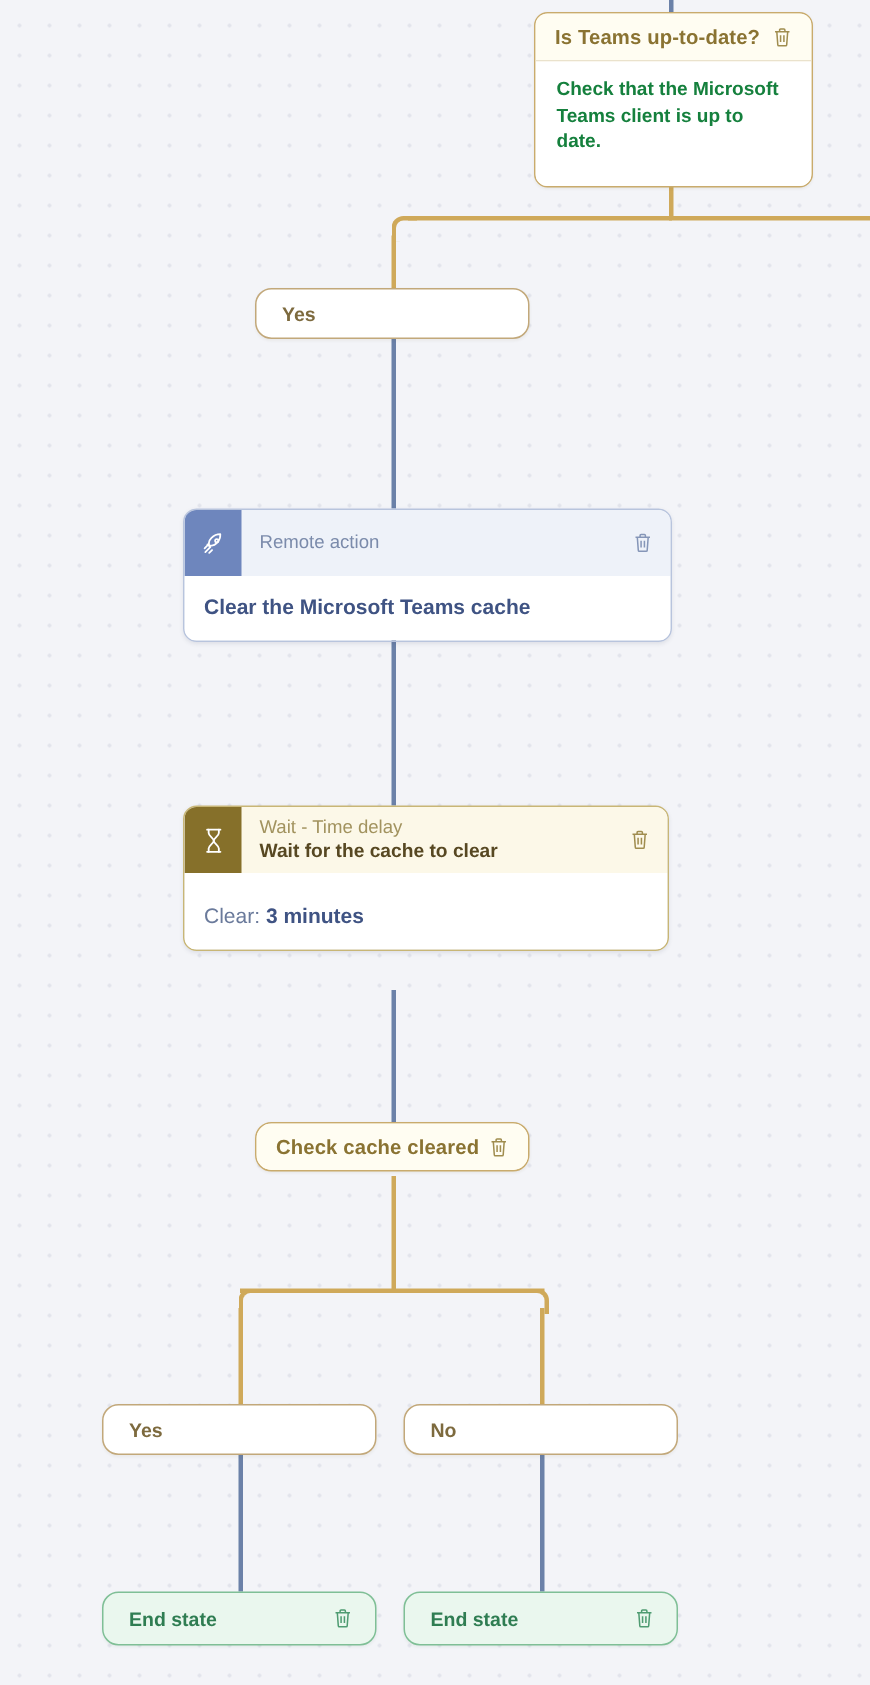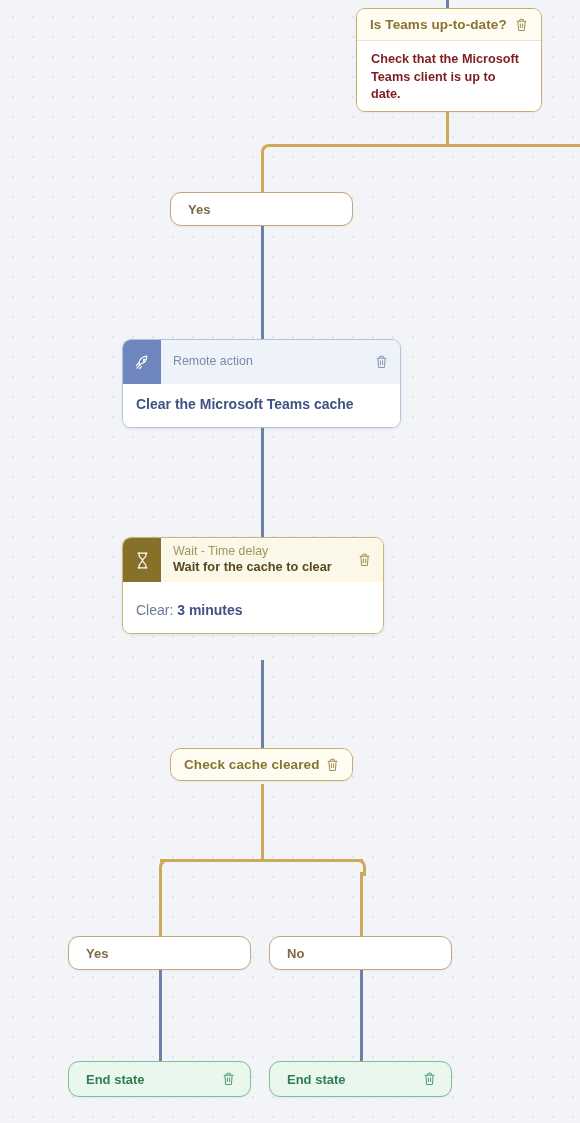--- a/index.html
+++ b/index.html
@@ -76,22 +76,22 @@
     color: #8a7332;
     font-size: 13.5px;
     font-weight: bold;
     letter-spacing: .1px;
   }
   .decision-head.with-body {
     border-bottom: 1px solid #eae2cc;
   }
   .decision-body {
     background: #ffffff;
-    padding: 10px 14px 7px 14px;
-    color: #7f1d1d;
+    padding: 10px 14px 20px 14px;
+    color: #15803d;
     font-size: 12.7px;
     font-weight: bold;
     line-height: 1.38;
   }
 
   
   .node-branch {
     background: #ffffff;
     border: 1.5px solid #c2a87a;
     border-radius: 11px;
@@ -231,21 +231,21 @@
         </svg>
       </span>
     </div>
     <div class="decision-body">Check that the Microsoft Teams client is up to date.</div>
   </div>
 
   <div class="node node-branch" style="left:170px; top:192px; width:183px; height:34px;">
     <span>Yes</span>
   </div>
 
-  <div class="node node-card theme-remote" style="left:122px; top:339px; width:279px;">
+  <div class="node node-card theme-remote" style="left:122px; top:339px; width:326px;">
     <div class="card-head">
       <div class="card-icon">
         <svg width="19" height="19" viewBox="0 0 20 20" fill="none" stroke="#ffffff" stroke-width="1.25" stroke-linecap="round" stroke-linejoin="round">
           <path d="M7.6 12.4c-1.6-1.6-1.3-4.4.8-6.5 1.7-1.7 4-2.6 6.2-2.6.1 2.2-.8 4.5-2.5 6.2-2.1 2.1-4.9 2.5-6.5.9z"></path>
           <path d="M7.2 12.8l-3.1 3.1M5.6 11.2l-2 2M8.8 14.4l-2 2"></path>
           <circle cx="12.1" cy="7.9" r="1.15"></circle>
         </svg>
       </div>
       <div class="card-head-text">
         <span class="card-kind">Remote action</span>
@@ -254,21 +254,21 @@
         <svg class="trash-svg" width="13" height="14" viewBox="0 0 14 15" fill="none" stroke="#8596b8" stroke-width="1.1">
           <path d="M1.8 3.4h10.4M5.1 3.4V2.1c0-.4.3-.7.7-.7h2.4c.4 0 .7.3.7.7v1.3"></path>
           <path d="M3.1 3.4l.7 9.3c0 .5.4.8.8.8h4.8c.4 0 .8-.3.8-.8l.7-9.3"></path>
           <path d="M5.8 5.8v5M8.2 5.8v5"></path>
         </svg>
       </div>
     </div>
     <div class="card-body">Clear the Microsoft Teams cache</div>
   </div>
 
-  <div class="node node-card theme-wait" style="left:122px; top:537px; width:262px;">
+  <div class="node node-card theme-wait" style="left:122px; top:537px; width:324px;">
     <div class="card-head">
       <div class="card-icon">
         <svg width="17" height="19" viewBox="0 0 18 20" fill="none" stroke="#ffffff" stroke-width="1.3" stroke-linecap="round" stroke-linejoin="round">
           <path d="M4.3 2.2h9.4M4.3 17.8h9.4"></path>
           <path d="M5.4 2.2v2.4c0 2 3.6 3.6 3.6 5.4 0 1.8-3.6 3.4-3.6 5.4v2.4"></path>
           <path d="M12.6 2.2v2.4c0 2-3.6 3.6-3.6 5.4 0 1.8 3.6 3.4 3.6 5.4v2.4"></path>
         </svg>
       </div>
       <div class="card-head-text">
         <span class="card-kind">Wait - Time delay</span>

